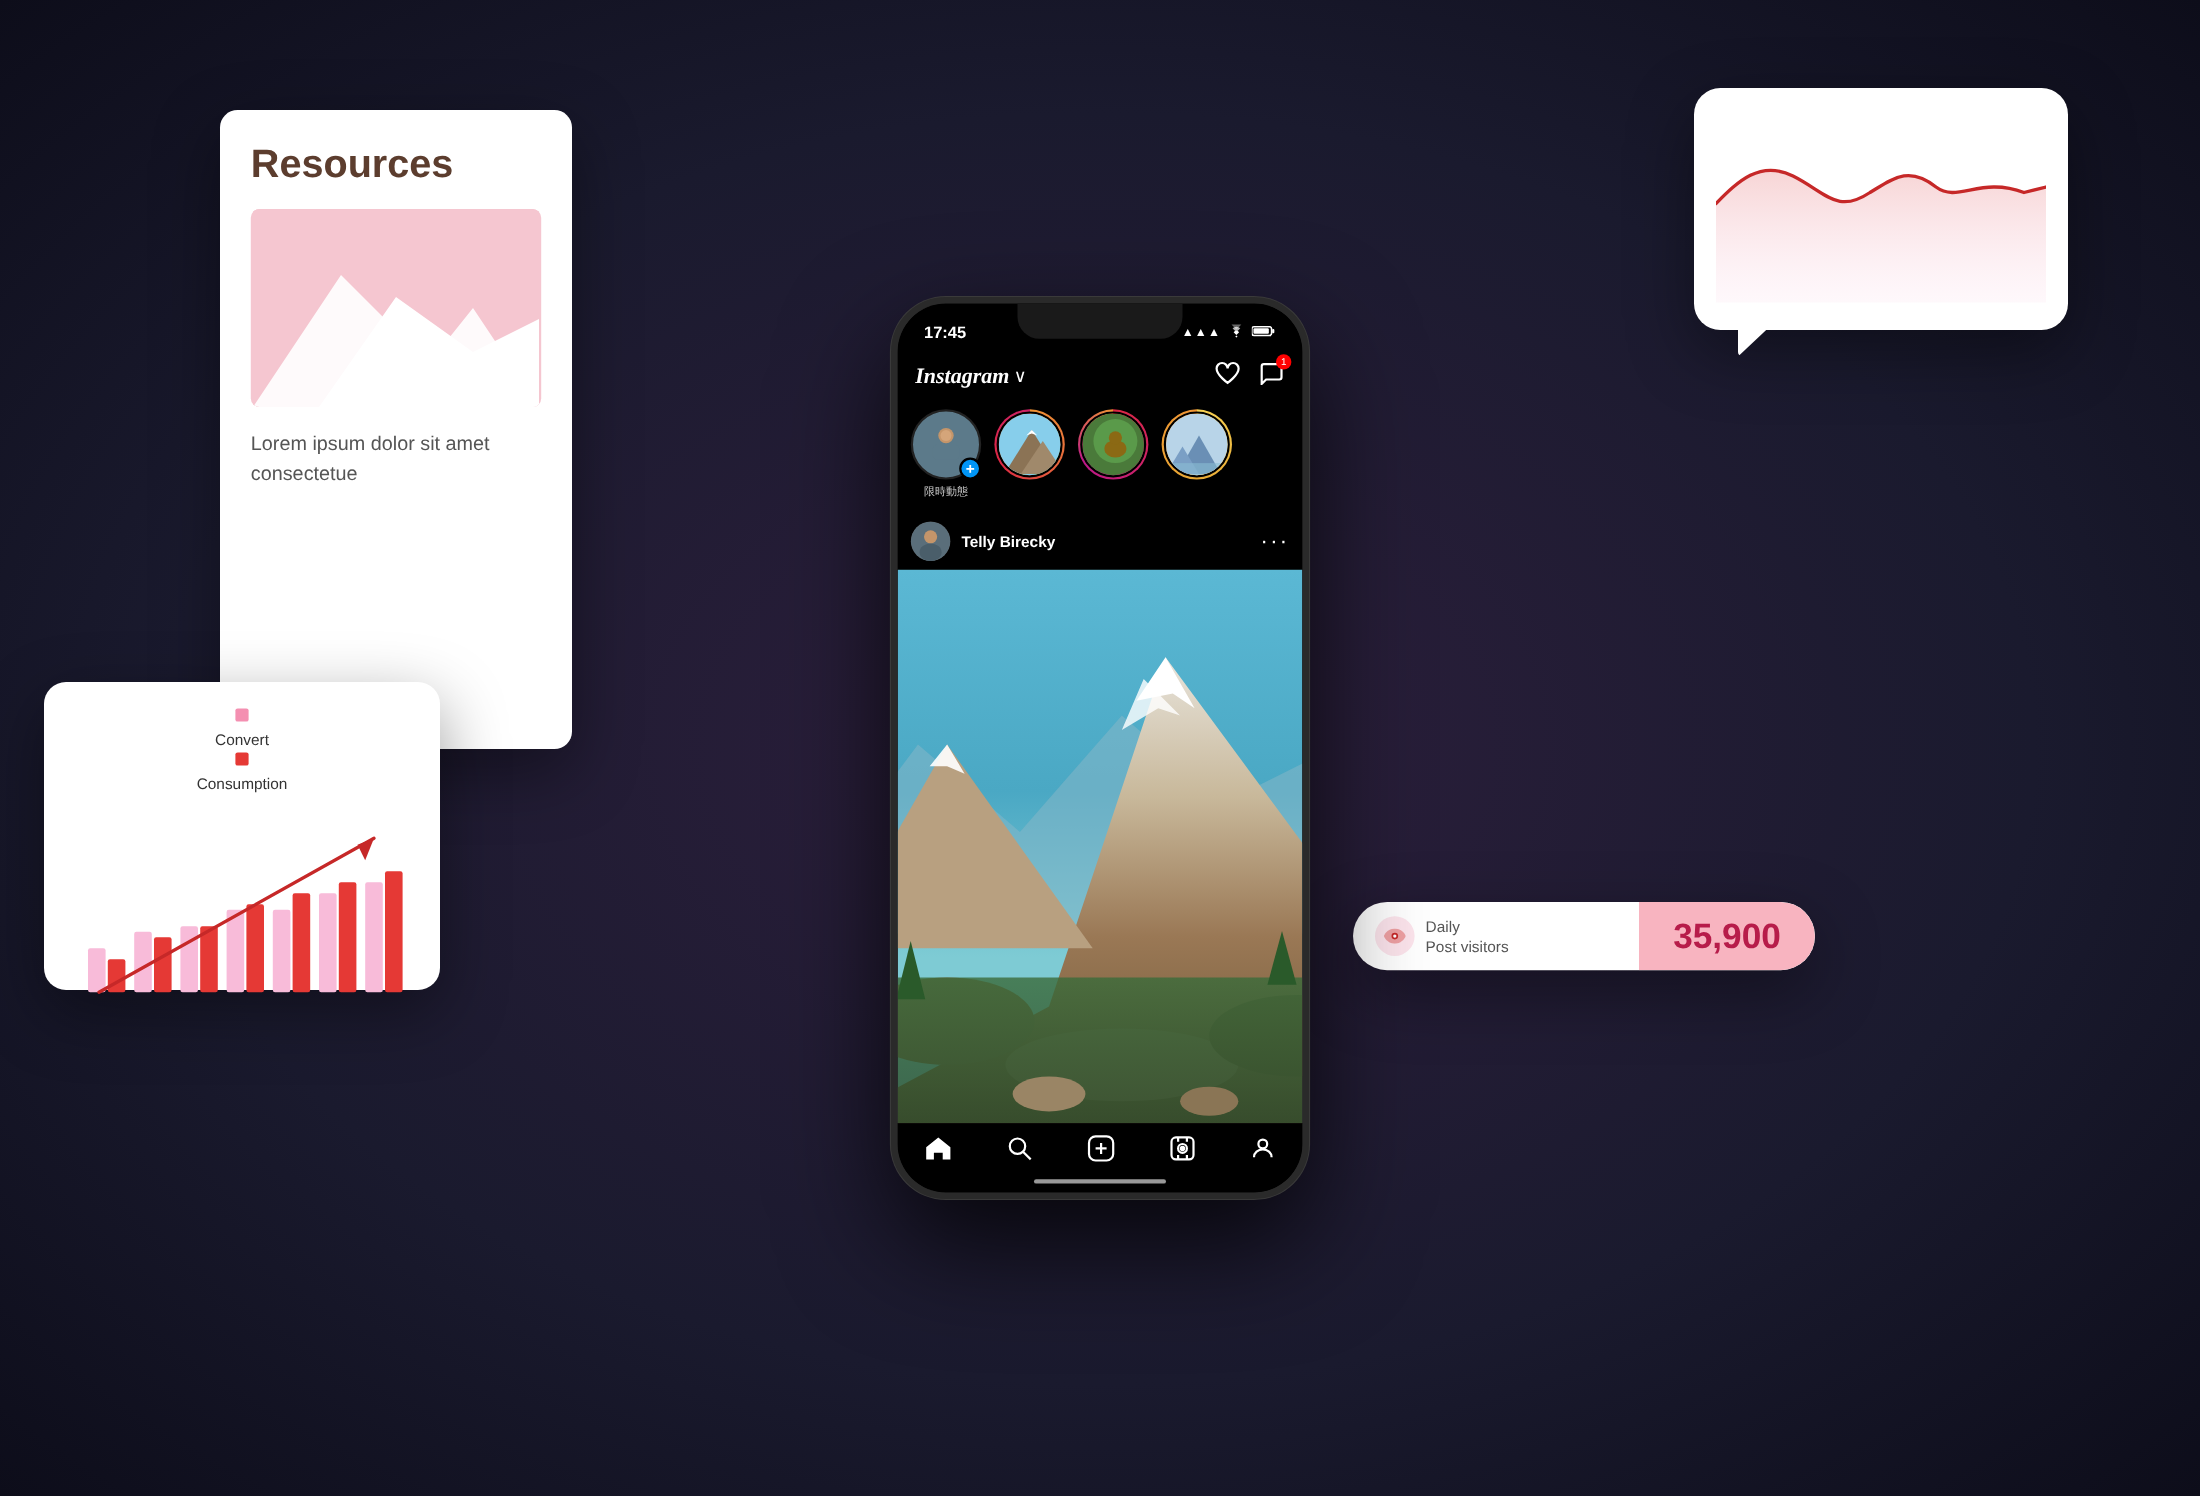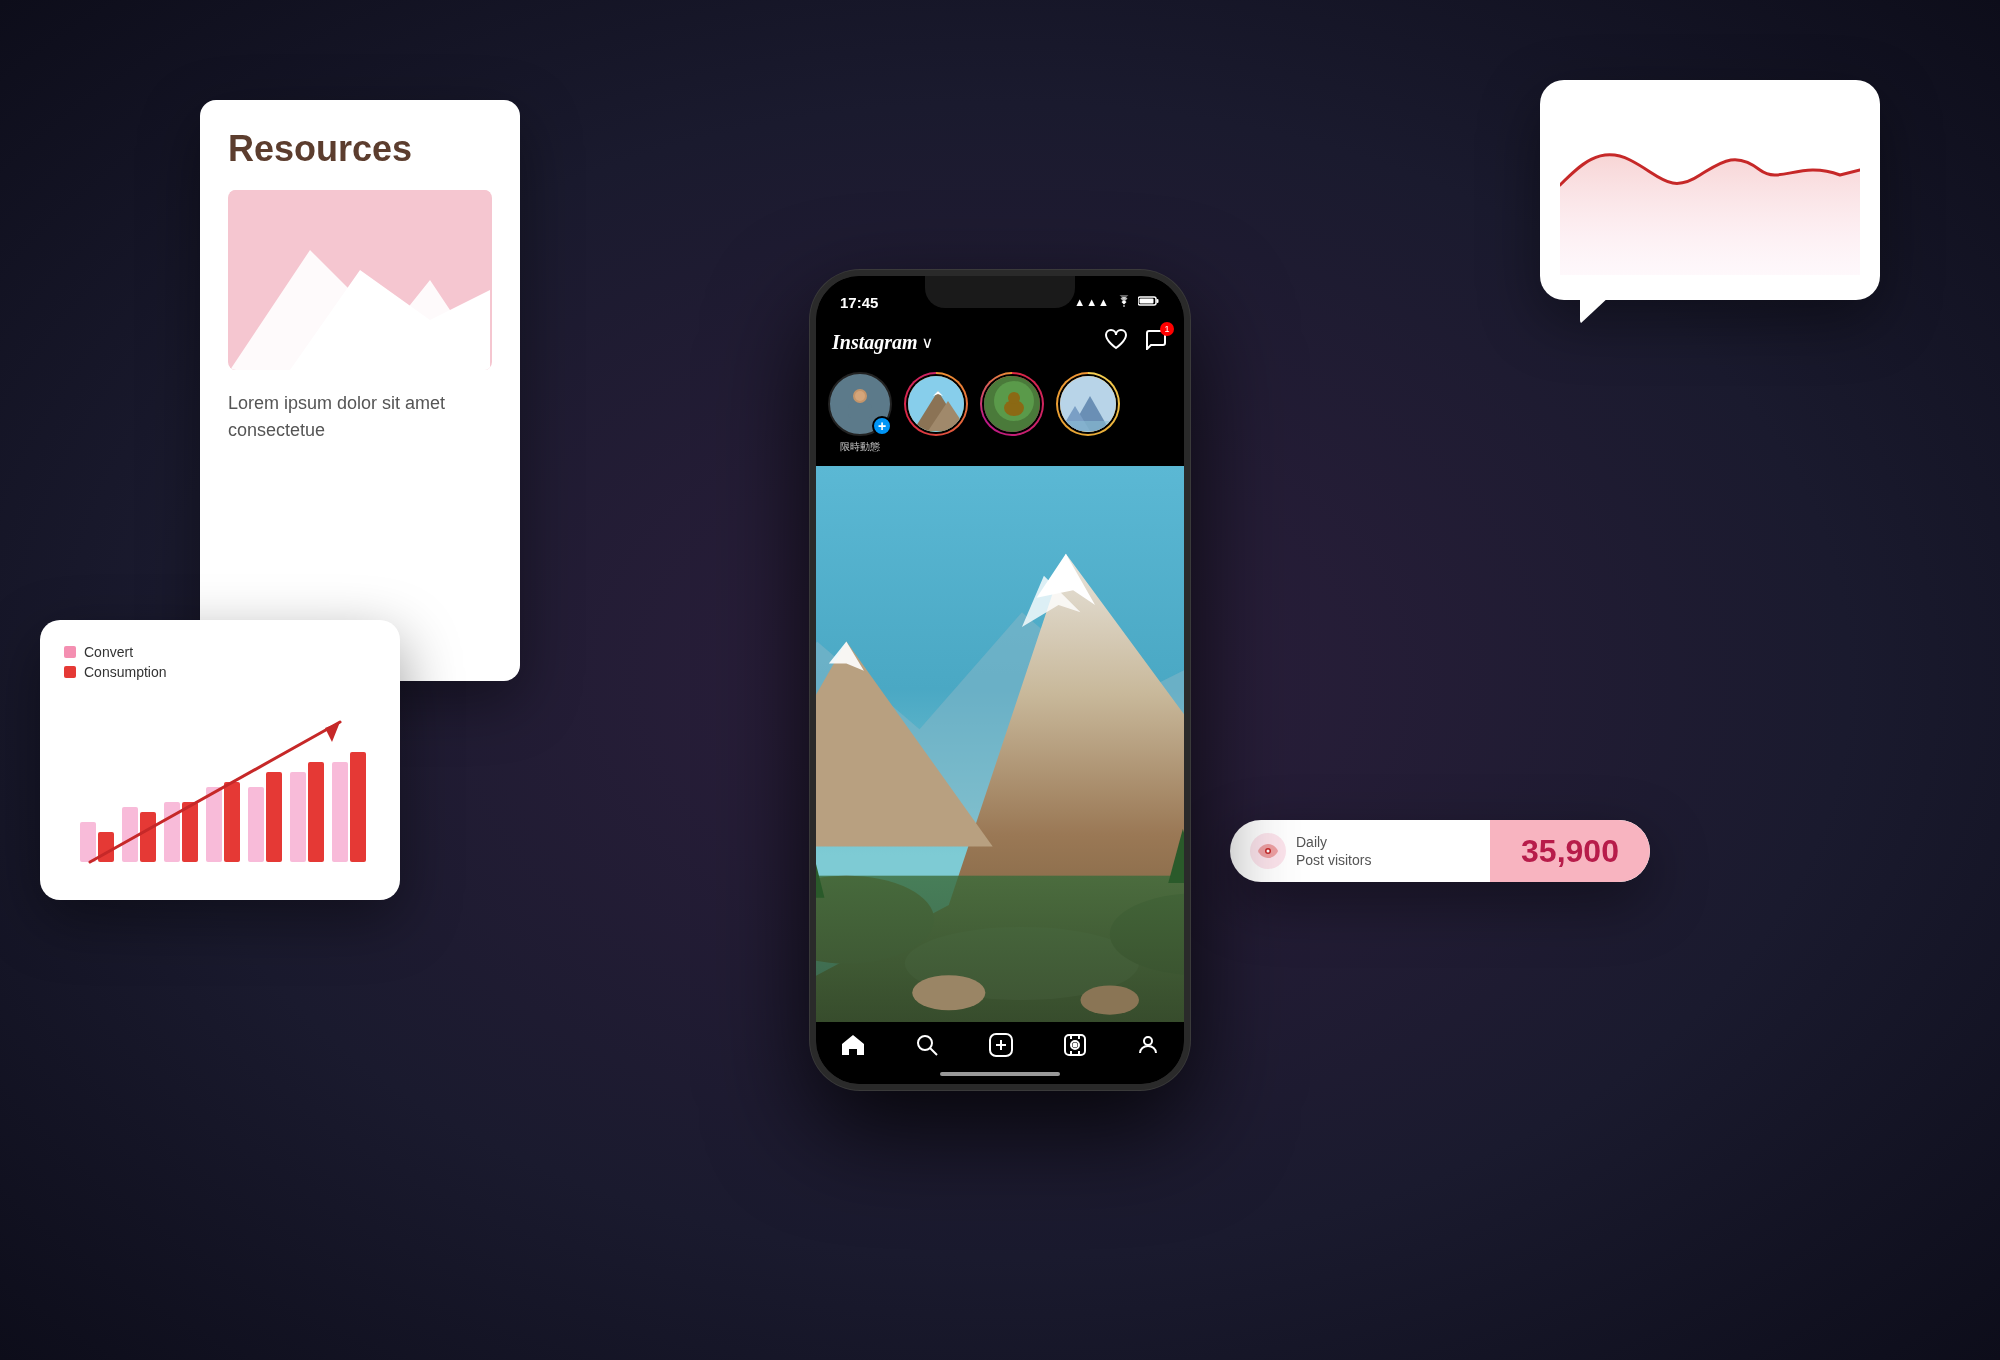--- a/index.html
+++ b/index.html
@@ -75,20 +75,21 @@
       flex-direction: column;
       gap: 4px;
       margin-bottom: 12px;
     }
     .legend-item {
       display: flex;
       align-items: center;
       gap: 8px;
       font-size: 14px;
       color: #333;
+      flex-direction: column;
     }
     .legend-dot {
       width: 12px;
       height: 12px;
       border-radius: 2px;
     }
     .chart-area {
       position: relative;
       width: 100%;
       height: 180px;
@@ -585,20 +586,33 @@
                   <polygon points="0,55 15,30 30,55" fill="#7a9fc5"></polygon>
                   <rect x="0" y="45" width="60" height="15" fill="#8abed4" opacity="0.6"></rect>
                 </svg>
               </div>
             </div>
           </div>
           <span class="story-label">&nbsp;</span>
         </div>
       </div>
 
+      <div class="post-header">
+        <div class="post-user">
+          <div class="post-avatar">
+            <svg width="36" height="36" viewBox="0 0 36 36">
+              <circle cx="18" cy="18" r="18" fill="#5a6e7a"></circle>
+              <circle cx="18" cy="14" r="6" fill="#c4956a"></circle>
+              <ellipse cx="18" cy="28" rx="10" ry="8" fill="#4a5e6a"></ellipse>
+            </svg>
+          </div>
+          <span class="post-username">Telly Birecky</span>
+        </div>
+        <span class="post-more">···</span>
+      </div>
 
       <div class="post-image">
         <svg width="100%" height="100%" viewBox="0 0 370 380" preserveAspectRatio="xMidYMid slice" xmlns="http://www.w3.org/2000/svg">
 
           <defs>
             <linearGradient id="skyGrad" x1="0" y1="0" x2="0" y2="1">
               <stop offset="0%" stop-color="#5bb8d4"></stop>
               <stop offset="40%" stop-color="#4aa8c4"></stop>
               <stop offset="70%" stop-color="#7ecbd4"></stop>
             </linearGradient>

